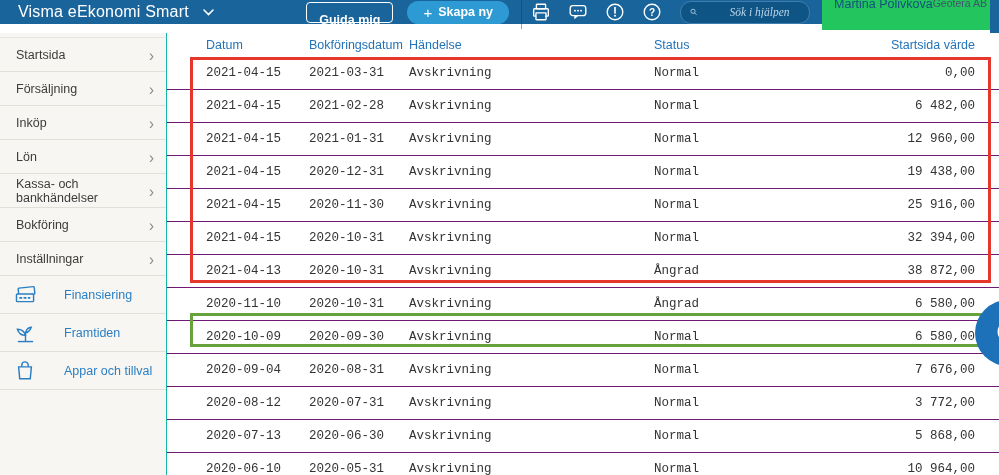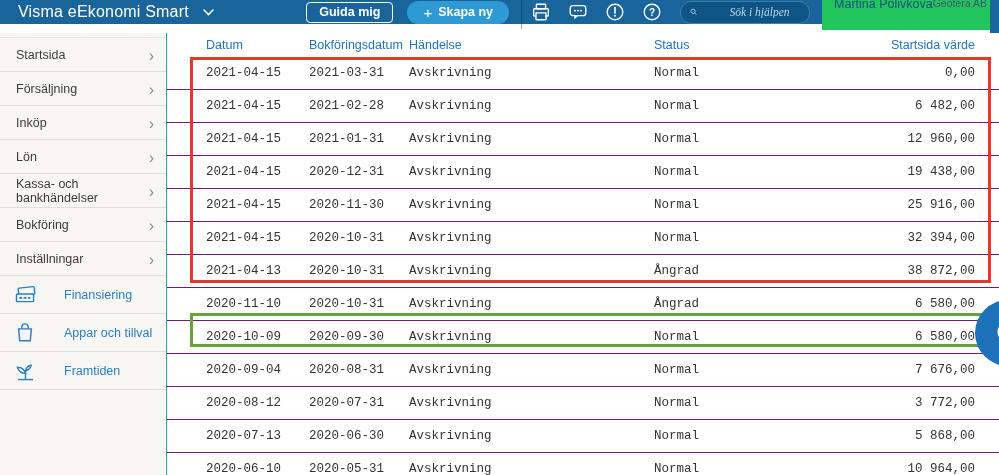--- a/index.html
+++ b/index.html
@@ -6,21 +6,21 @@
   body{
     width:999px;height:475px;overflow:hidden;position:relative;
     font-family:"Liberation Sans","DejaVu Sans",sans-serif;
     background:#ffffff;-webkit-font-smoothing:antialiased;
   }
   
   .topbar{position:absolute;left:0;top:0;width:999px;height:24px;background:#1a649c;display:flex;align-items:center;}
   .app-title{color:#fff;font-size:16px;padding-left:18px;letter-spacing:.2px;white-space:nowrap;}
   .title-chev{margin-left:14px;display:flex;align-items:center;}
   .topbar-right{margin-left:auto;display:flex;align-items:center;height:100%;}
-  .btn-guide{height:21px;line-height:19px;padding:0 12px;border:1px solid #fff;border-radius:4px;
+  .btn-guide{height:21px;line-height:19px;padding:8px 12px;border:1px solid #fff;border-radius:4px;
     color:#fff;font-size:12.5px;font-weight:bold;background:transparent;cursor:pointer;margin-right:14px;}
   .btn-create{height:23px;padding:0 16px;border:none;border-radius:12px;background:#2e9ad4;
     color:#fff;font-size:12.5px;font-weight:bold;cursor:pointer;display:flex;align-items:center;gap:6px;margin-right:12px;}
   .btn-create .plus{font-size:15px;font-weight:normal;line-height:1;}
   .icon-cell{width:37px;height:33px;display:flex;align-items:center;justify-content:center;cursor:pointer;}
   .icon-cell.first{border-left:1px solid rgba(10,60,95,.45);}
   .search-pill{width:110px;height:21px;border-radius:11px;background:#0e5484;border:1px solid #3f7fae;
     display:flex;align-items:center;padding:0 9px;gap:6px;margin:0 12px 0 10px;}
   .search-pill input{background:transparent;border:none;outline:none;width:100%;
     font-family:Liberation Serif, serif;font-size:11.5px;font-style:italic;color:#cfe2f1;margin-left:24px;}
@@ -163,39 +163,39 @@
             <rect x="3.5" y="2.5" width="17" height="8" rx="1" transform="rotate(-6 12 6)"></rect>
             <rect x="1.5" y="9.5" width="18" height="8" rx="1" fill="#f8f6f3"></rect>
             <path d="M4.5 13.5 h3 M9 13.5 h3 M13.5 13.5 h2.5" stroke-width="1.7"></path>
           </svg>
         </span>
     <span class="tool-label">Finansiering</span>
   </div>
 
   <div class="tool-item">
     <span class="tool-icon">
-          <svg width="20" height="21" viewBox="0 0 22 23" fill="none" stroke="#2a7fc3" stroke-width="1.6">
-            <path d="M4 7.5 h14 l-1.2 13 h-11.6 z"></path>
-            <path d="M7.5 7.5 v-2 a3.5 3.5 0 0 1 7 0 v2"></path>
-          </svg>
-        </span>
-    <span class="tool-label">Appar och tillval</span>
-  </div>
-
-  <div class="tool-item">
-    <span class="tool-icon">
           <svg width="21" height="21" viewBox="0 0 22 22" fill="none" stroke="#2a7fc3" stroke-width="1.5">
             <path d="M11 20 V12"></path>
             <path d="M11 14 C5.5 14 3.5 10.5 2.5 7.5 C8 7.5 10 10 11 14 Z"></path>
             <path d="M11 11.5 C15 10.5 16 8.5 17 5.5 C12.8 6 11.8 8 11 11.5 Z"></path>
             <path d="M3 20.5 h16"></path>
           </svg>
         </span>
     <span class="tool-label">Framtiden</span>
   </div>
+
+  <div class="tool-item">
+    <span class="tool-icon">
+          <svg width="20" height="21" viewBox="0 0 22 23" fill="none" stroke="#2a7fc3" stroke-width="1.6">
+            <path d="M4 7.5 h14 l-1.2 13 h-11.6 z"></path>
+            <path d="M7.5 7.5 v-2 a3.5 3.5 0 0 1 7 0 v2"></path>
+          </svg>
+        </span>
+    <span class="tool-label">Appar och tillval</span>
+  </div>
 </div>
 </aside>
 
 <main class="main">
   <div class="grid-row thead" id="table-head">
       <span class="th">Datum</span>
       <span class="th">Bokföringsdatum</span>
       <span class="th">Händelse</span>
       <span class="th">Status</span>
       <span class="th num">Startsida värde</span>

